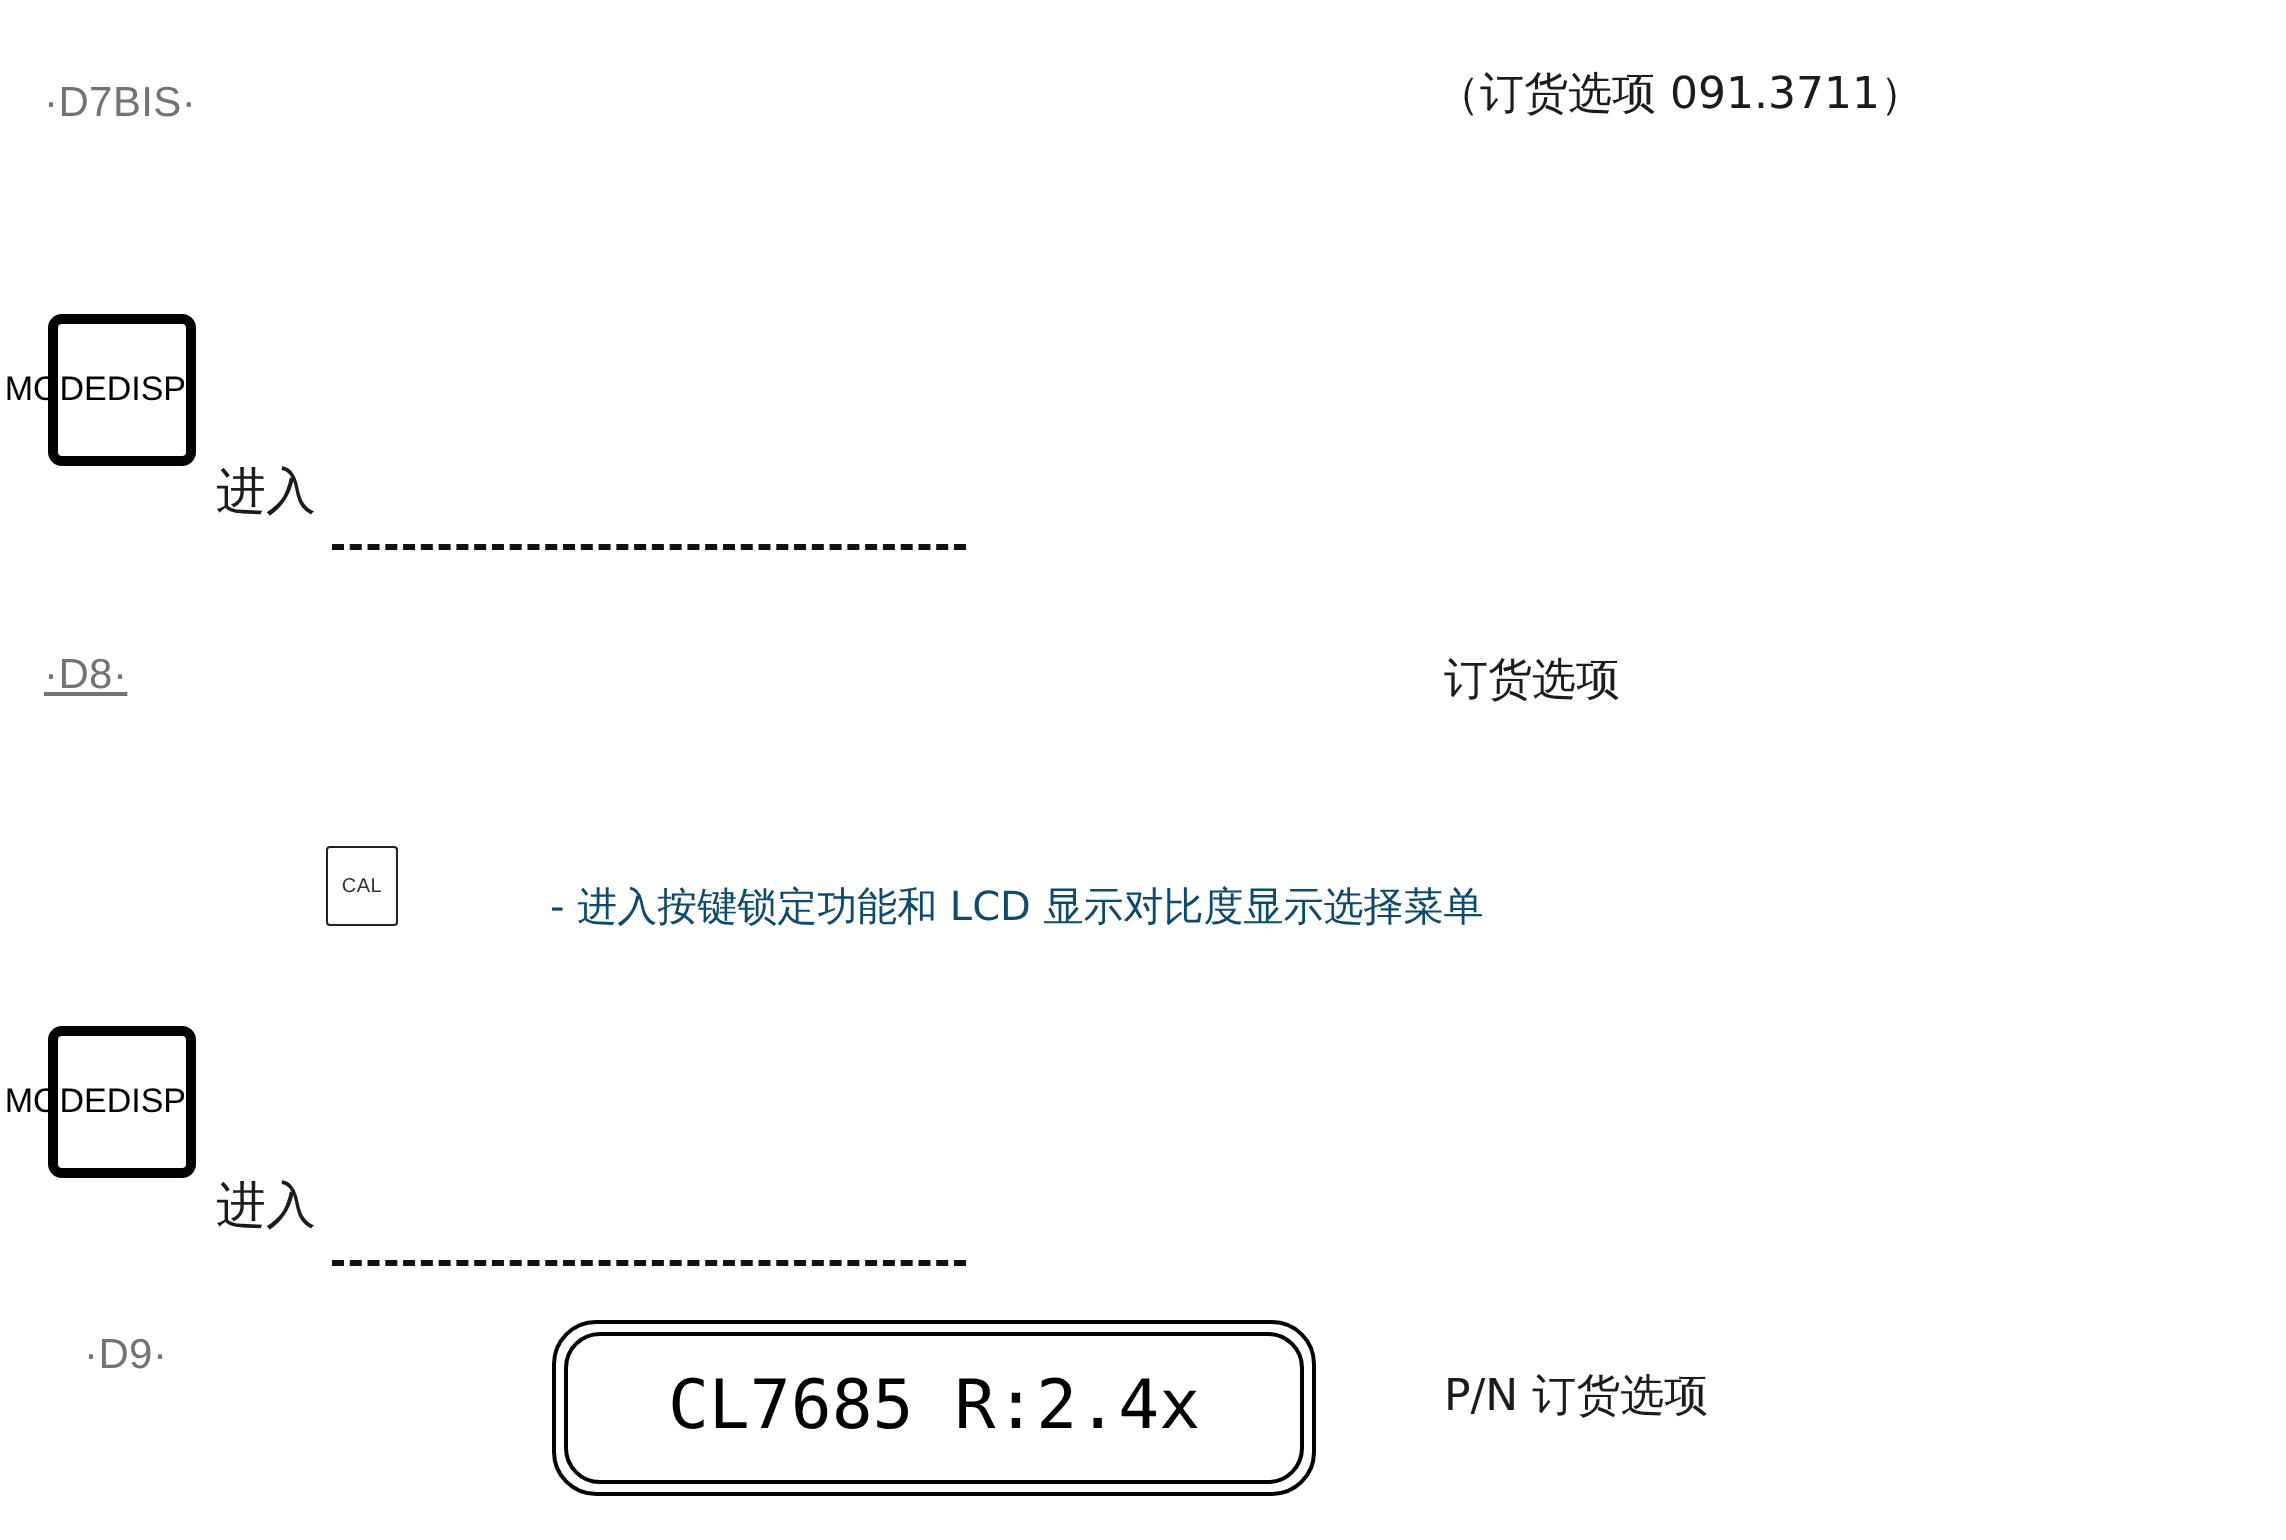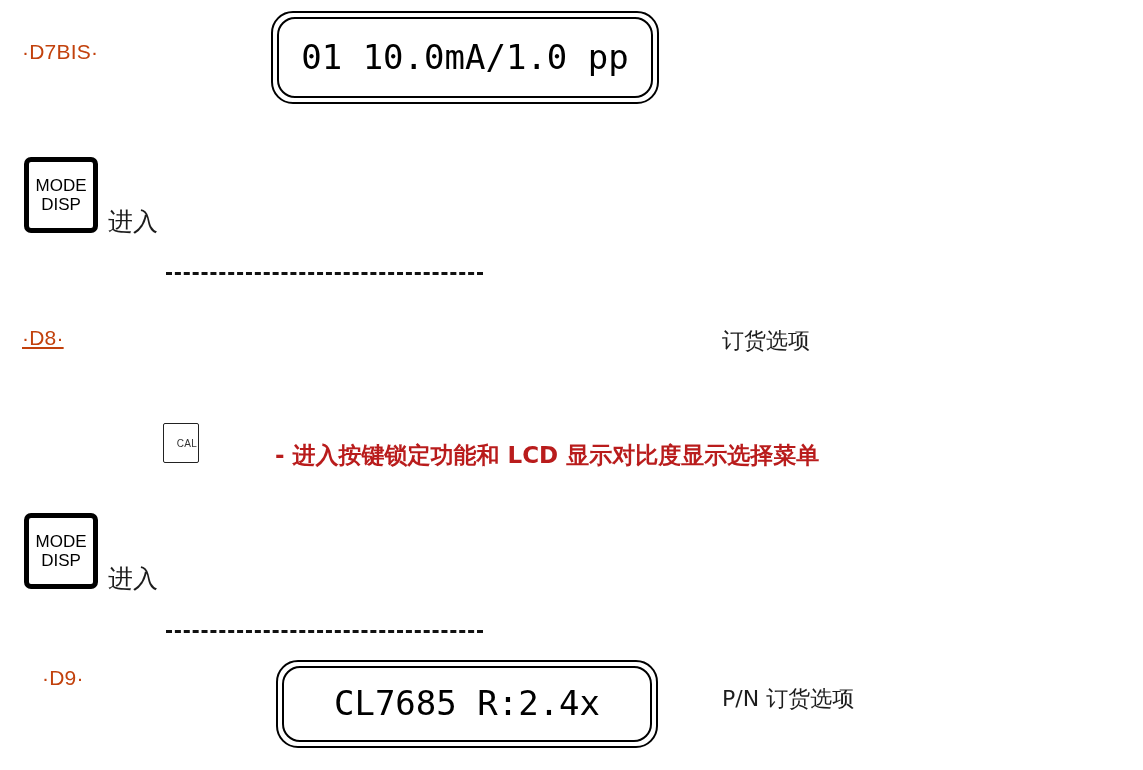--- a/index.html
+++ b/index.html
@@ -19,21 +19,21 @@
     background: #ffffff;
     overflow: hidden;
   }
 
   
   .step-ref {
     position: absolute;
     font-family: "Liberation Sans", sans-serif;
     font-size: 21px;
     letter-spacing: 0.2px;
-    color: #c2410c;
+    color: #737373;
     white-space: nowrap;
   }
 
   
   .lcd {
     position: absolute;
     box-sizing: border-box;
     border: 2.5px solid #000000;
     border-radius: 22px;
     background: #ffffff;
@@ -65,23 +65,23 @@
   
   .key-mode {
     position: absolute;
     box-sizing: border-box;
     width: 74px;
     height: 76px;
     border: 5px solid #000000;
     border-radius: 7px;
     background: #ffffff;
     display: flex;
-    flex-direction: column;
+    flex-direction: row;
     align-items: center;
-    justify-content: center;
+    justify-content: flex-end;
     line-height: 1.12;
   }
   .key-mode span {
     font-family: "Liberation Sans", sans-serif;
     font-size: 17px;
     color: #000000;
     display: block;
   }
   .key-cal {
     position: absolute;
@@ -93,70 +93,65 @@
     background: #ffffff;
     display: flex;
     align-items: center;
     justify-content: center;
   }
   .key-cal span {
     font-family: "Liberation Sans", sans-serif;
     font-size: 10px;
     color: #333333;
     letter-spacing: 0.3px;
-    padding-left: 12px;
   }
 
   
   .cn-note {
     position: absolute;
     font-family: "DejaVu Sans", sans-serif;
     font-size: 22px;
     color: #1c1c1c;
     white-space: nowrap;
     line-height: 1.42;
   }
   .enter-label {
     position: absolute;
     font-family: Liberation Sans, sans-serif;
     font-size: 25px;
     color: #1c1c1c;
     white-space: nowrap;
+    margin-top: 24px;
   }
   .bullet-list {
     position: absolute;
     font-family: "DejaVu Sans", sans-serif;
-    font-size: 23px;
-    color: #b91c1c;
+    font-size: 20px;
+    color: #0c4a6e;
     line-height: 1.55;
     white-space: nowrap;
-    font-weight: bold;
   }
   .bullet-list div { white-space: nowrap; }
 
   
   .dashed-sep {
     position: absolute;
     height: 0;
     border-top: 3px dashed #111111;
   }
 </style>
 </head>
 <body>
 
 <div id="page">
 
   <div class="step-ref" style="left:22px; top:40px;">·D7BIS·</div>
 
-  <div class="lcd" style="left:271px; top:11px; width:388px; height:93px;">
-    <div class="lcd-inner">
-      <div class="lcd-text">01 10.0mA/1.0 pp</div>
-    </div>
-  </div>
 
+  <div class="cn-note" style="left:718px; top:32px;">（订货选项 091.3711）</div>
 
   <div class="key-mode" style="left:24px; top:157px;">
     <span>MODE</span>
     <span>DISP</span>
   </div>
   <div class="enter-label" style="left:108px; top:205px;">进入</div>
 
   <div class="dashed-sep" style="left:166px; top:272px; width:317px;"></div>
 
   <div class="step-ref" style="left:22px; top:326px;text-decoration:underline;">·D8·</div>

